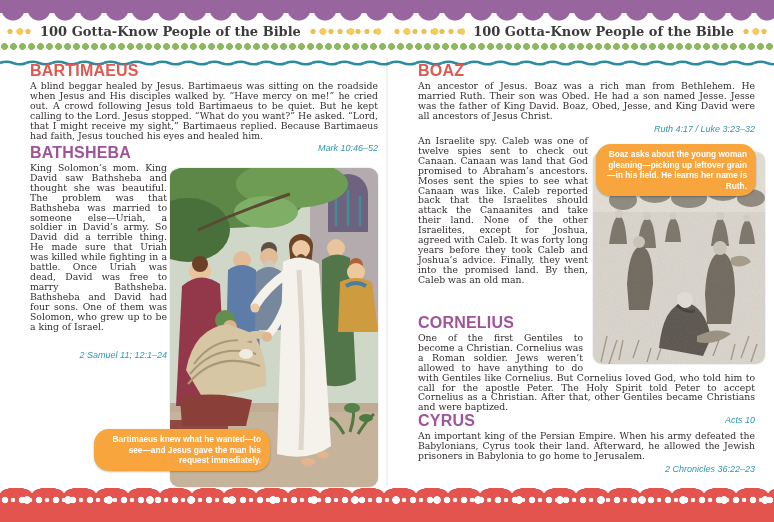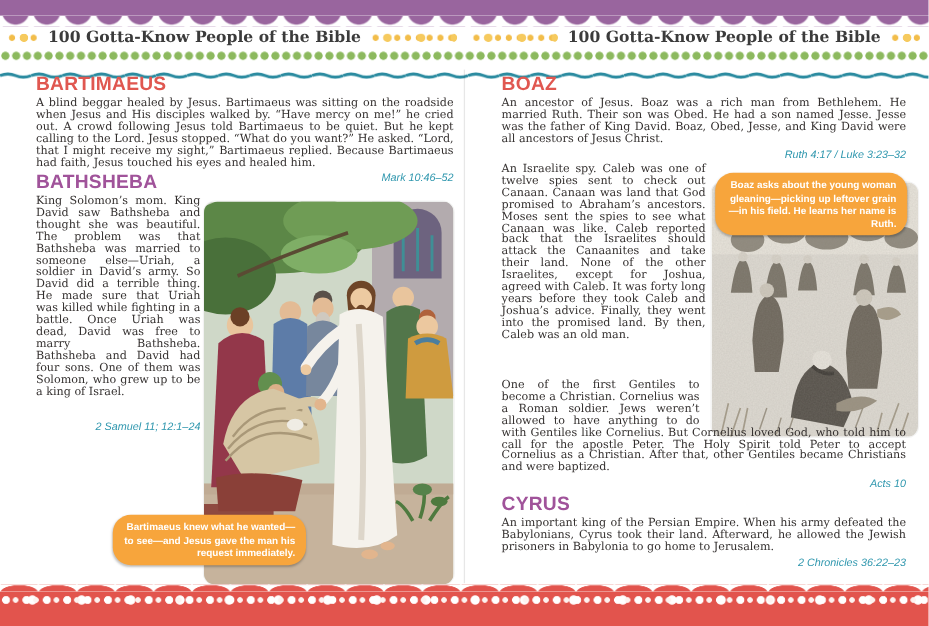--- a/index.html
+++ b/index.html
@@ -50,21 +50,21 @@
   .minh-bathsheba{min-height:184px;}
   .minh-caleb{min-height:144px;}
   .img-spacer{float:right;width:172px;height:31px;}
   
   .figure{position:absolute;border-radius:9px;overflow:hidden;box-shadow:0 0 0 1px rgba(0,0,0,0.05);}
   .fig-left{left:170px;top:168px;width:208px;height:319px;}
   .fig-right{left:593px;top:152px;width:172px;height:212px;}
   .caption{position:absolute;background:#f7a53c;color:#ffffff;border-radius:15px;
     font-family:"Liberation Sans",sans-serif;font-weight:700;font-size:8.3px;line-height:10.5px;
     text-align:right;padding:5px 9px;box-sizing:border-box;box-shadow:0 1px 2px rgba(0,0,0,0.25);z-index:5;}
-  .cap-left{left:94px;top:429px;width:161px;}
+  .cap-left{left:94px;top:429px;width:176px;}
   .cap-right{left:596px;top:144px;width:160px;}
 </style>
 </head>
 <body>
 
 <div class="spread">
 
   <div class="top-band"></div>
   <div class="top-scallop"></div>
 
@@ -218,20 +218,21 @@
       <g stroke="#8b8271" stroke-width="1.2" opacity="0.8">
         <path d="M40 206 l6 -18 M54 210 l4 -14 M120 204 l6 -16 M64 208 l4 -12"></path>
       </g>
       <rect width="172" height="212" filter="url(#grainF)" opacity="0.5"></rect>
     </svg>
   </div>
 
   <div class="caption cap-right">Boaz asks about the young woman gleaning—picking up leftover grain—in his field. He learns her name is Ruth.</div>
 
   <div class="entry" style="left:418px;top:316px;width:337px;">
+    <h2 class="hd-purple">CORNELIUS</h2>
     <div class="para">
       <div class="img-spacer"></div>
       <span>One of the first Gentiles to become a Christian. Cornelius was a Roman soldier. Jews weren’t allowed to have anything to do with Gentiles like Cornelius. But Cornelius loved God, who told him to call for the apostle Peter. The Holy Spirit told Peter to accept Cornelius as a Christian. After that, other Gentiles became Christians and were baptized.</span>
     </div>
     <div class="ref">Acts 10</div>
   </div>
 
   <div class="entry" style="left:418px;top:414px;width:337px;">
     <h2 class="hd-purple">CYRUS</h2>
     <p class="para">An important king of the Persian Empire. When his army defeated the Babylonians, Cyrus took their land. Afterward, he allowed the Jewish prisoners in Babylonia to go home to Jerusalem.</p>

